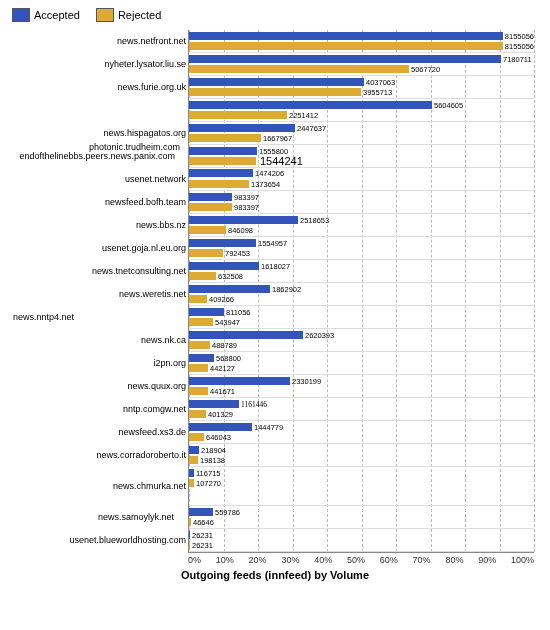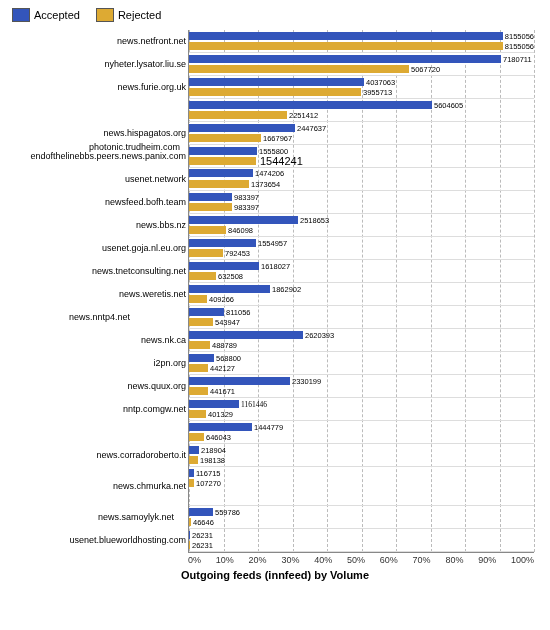--- a/index.html
+++ b/index.html
@@ -137,21 +137,21 @@
         <div style="display: flex; align-items: center; height: 10px;">
           <div style="width: 106px; height: 8px; background: rgb(51, 85, 187); display: inline-block;"></div>
           <span style="font-size: 7.5px; margin-left: 2px; white-space: nowrap;">2447637</span>
         </div>
         <div style="display: flex; align-items: center; height: 10px;">
           <div style="width: 72px; height: 8px; background: rgb(221, 170, 51); display: inline-block;"></div>
           <span style="font-size: 7.5px; margin-left: 2px; white-space: nowrap;">1667967</span>
         </div>
       </div>
       <div style="position: relative; border-bottom: 1px solid rgb(221, 221, 221); padding-top: 1px; padding-bottom: 1px;">
-        <div style="position: absolute; right: 100%; width: 176px; text-align: right; font-size: 9px; white-space: nowrap; top: 50%; transform: translateY(-50%); padding-right: 3px;">endofthelinebbs.peers.news.panix.com</div>
+        <div style="position: absolute; right: 100%; width: 176px; text-align: right; font-size: 9px; white-space: nowrap; top: 50%; transform: translateY(-50%); padding-right: 14px;">endofthelinebbs.peers.news.panix.com</div>
         <div style="display: flex; align-items: center; height: 10px;">
           <div style="width: 68px; height: 8px; background: rgb(51, 85, 187); display: inline-block;"></div>
           <span style="font-size: 7.5px; margin-left: 2px; white-space: nowrap;">1555800</span>
         </div>
         <div style="display: flex; align-items: center; height: 10px;">
           <div style="width: 67px; height: 8px; background: rgb(221, 170, 51); display: inline-block;"></div>
           <span style="font-size: 11px; margin-left: 4px; white-space: nowrap;">1544241</span>
         </div>
       </div>
       <div style="position: relative; border-bottom: 1px solid rgb(221, 221, 221); padding-top: 1px; padding-bottom: 1px;">
@@ -214,21 +214,21 @@
         <div style="display: flex; align-items: center; height: 10px;">
           <div style="width: 81px; height: 8px; background: rgb(51, 85, 187); display: inline-block;"></div>
           <span style="font-size: 7.5px; margin-left: 2px; white-space: nowrap;">1862902</span>
         </div>
         <div style="display: flex; align-items: center; height: 10px;">
           <div style="width: 18px; height: 8px; background: rgb(221, 170, 51); display: inline-block;"></div>
           <span style="font-size: 7.5px; margin-left: 2px; white-space: nowrap;">409266</span>
         </div>
       </div>
       <div style="position: relative; border-bottom: 1px solid rgb(221, 221, 221); padding-top: 1px; padding-bottom: 1px;">
-        <div style="position: absolute; right: 100%; width: 176px; text-align: center; font-size: 9px; white-space: nowrap; top: 50%; transform: translateY(-50%); padding-right: 3px;">news.nntp4.net</div>
+        <div style="position: absolute; right: 100%; width: 176px; text-align: left; font-size: 9px; white-space: nowrap; top: 50%; transform: translateY(-50%); padding-right: 3px;">news.nntp4.net</div>
         <div style="display: flex; align-items: center; height: 10px;">
           <div style="width: 35px; height: 8px; background: rgb(51, 85, 187); display: inline-block;"></div>
           <span style="font-size: 7.5px; margin-left: 2px; white-space: nowrap;">811056</span>
         </div>
         <div style="display: flex; align-items: center; height: 10px;">
           <div style="width: 24px; height: 8px; background: rgb(221, 170, 51); display: inline-block;"></div>
           <span style="font-size: 7.5px; margin-left: 2px; white-space: nowrap;">543947</span>
         </div>
       </div>
       <div style="position: relative; border-bottom: 1px solid rgb(221, 221, 221); padding-top: 1px; padding-bottom: 1px;">
@@ -269,20 +269,21 @@
         <div style="display: flex; align-items: center; height: 10px;">
           <div style="width: 50px; height: 8px; background: rgb(51, 85, 187); display: inline-block;"></div>
           <span style="font-size: 7.5px; margin-left: 2px; white-space: nowrap; font-family: Liberation Serif, serif;">1161446</span>
         </div>
         <div style="display: flex; align-items: center; height: 10px;">
           <div style="width: 17px; height: 8px; background: rgb(221, 170, 51); display: inline-block;"></div>
           <span style="font-size: 7.5px; margin-left: 2px; white-space: nowrap;">401329</span>
         </div>
       </div>
       <div style="position: relative; border-bottom: 1px solid rgb(221, 221, 221); padding-top: 1px; padding-bottom: 1px;">
+        <div style="position: absolute; right: 100%; width: 176px; text-align: right; font-size: 9px; white-space: nowrap; top: 50%; transform: translateY(-50%); padding-right: 3px;">newsfeed.xs3.de</div>
         <div style="display: flex; align-items: center; height: 10px;">
           <div style="width: 63px; height: 8px; background: rgb(51, 85, 187); display: inline-block;"></div>
           <span style="font-size: 7.5px; margin-left: 2px; white-space: nowrap;">1444779</span>
         </div>
         <div style="display: flex; align-items: center; height: 10px;">
           <div style="width: 15px; height: 8px; background: rgb(221, 170, 51); display: inline-block;"></div>
           <span style="font-size: 7.5px; margin-left: 2px; white-space: nowrap;">646043</span>
         </div>
       </div>
       <div style="position: relative; border-bottom: 1px solid rgb(221, 221, 221); padding-top: 1px; padding-bottom: 1px;">

